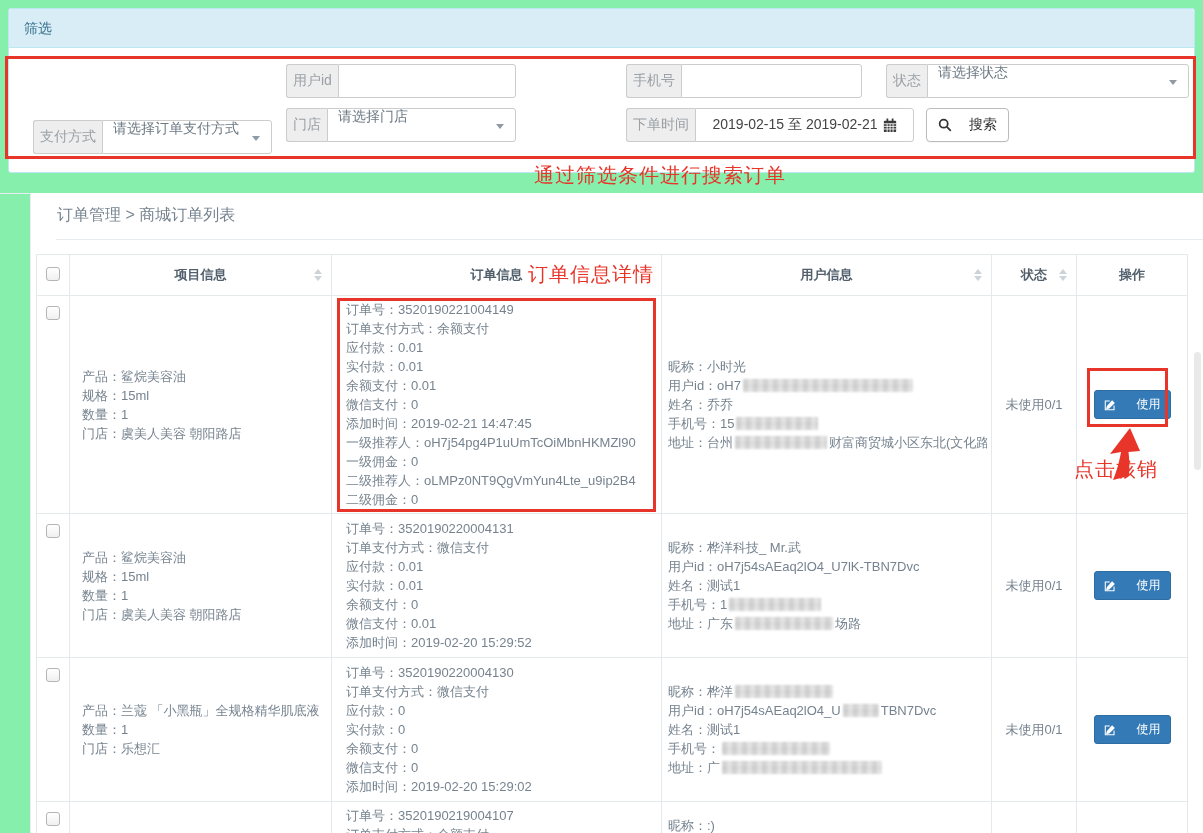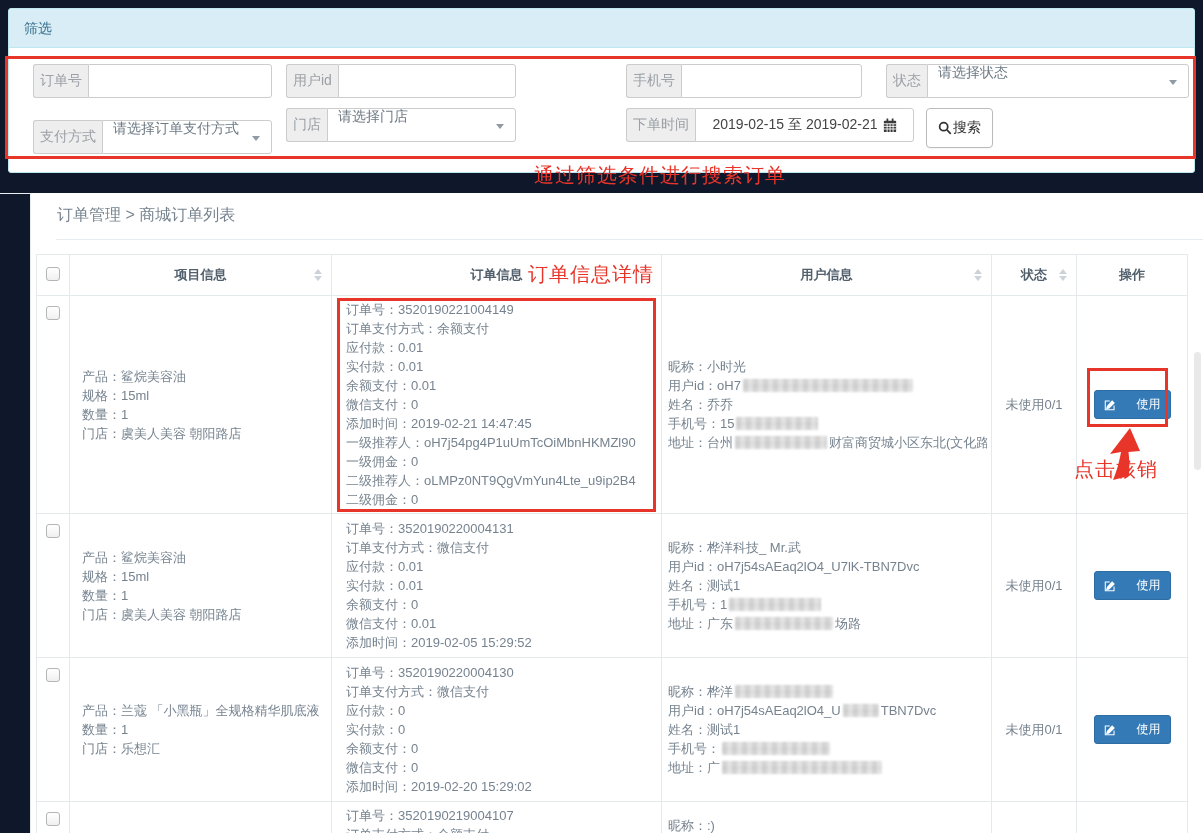--- a/index.html
+++ b/index.html
@@ -1,17 +1,17 @@
 <!DOCTYPE html>
 <html><head>
 <meta charset="utf-8">
 <style>
   * { margin:0; padding:0; box-sizing:border-box; }
   body { background:#fff; font-family:"Liberation Sans","DejaVu Sans",sans-serif; }
-  .page { position:relative; width:1203px; height:833px; overflow:hidden; background:#0f172a; }
+  .page { position:relative; width:1203px; height:833px; overflow:hidden; background:#86efac; }
 
   
   .filter-panel { position:absolute; left:8px; top:8px; width:1187px; height:165px;
     border:1px solid #bce8f1; border-radius:3px; background:#fff; }
   .panel-heading { height:39px; background:#d9edf7; border-bottom:1px solid #bce8f1;
     color:#37708c; font-size:14px; line-height:39px; padding-left:15px;
     border-radius:3px 3px 0 0; }
   .panel-body { position:relative; height:124px; }
 
   .ig { position:absolute; display:flex; height:34px; }
@@ -22,22 +22,22 @@
     font-size:14px; color:#555; padding:0 8px; min-width:0; }
   .ig-select { flex:1; position:relative; border:1px solid #ccc; border-radius:0 3px 3px 0;
     background:#fff; display:flex; align-items:center; padding:0 24px 16px 10px;
     font-size:14px; color:#6d7a84; cursor:pointer; white-space:nowrap; }
   .caret { position:absolute; right:11px; top:15px; width:0; height:0;
     border-left:4px solid transparent; border-right:4px solid transparent;
     border-top:5px solid #8f9aa3; }
   .ig-date { flex:1; border:1px solid #ccc; border-radius:0 3px 3px 0; background:#fff;
     display:flex; align-items:center; justify-content:center; gap:5px;
     font-size:14px; color:#444; cursor:pointer; white-space:nowrap; }
-  .btn-search { position:absolute; display:inline-flex; align-items:center; gap:1px;
-    height:40px; padding:8px 11px; background:#fff; border:1px solid #bbb; border-radius:4px;
+  .btn-search { position:absolute; display:inline-flex; align-items:center; gap:17px;
+    height:34px; padding:8px 11px; background:#fff; border:1px solid #bbb; border-radius:4px;
     font-size:14px; color:#333; cursor:pointer; box-shadow:0 1px 1px rgba(0,0,0,.04); }
 
   
   .red-box { position:absolute; border:3px solid #e8352a; pointer-events:none; }
   .annotation { position:absolute; color:#e8352a; font-size:20px;
     font-family:Liberation Mono, monospace; letter-spacing:1px; white-space:nowrap; }
 
   
   .hairline { position:absolute; left:0; top:193px; width:1203px; height:1px; background:#e8edf0; }
   .content { position:absolute; left:30px; top:193px; width:1173px; height:640px;
@@ -87,24 +87,20 @@
 </style>
 </head>
 <body>
 
 <div class="page">
 
   <div class="filter-panel">
     <div class="panel-heading">筛选</div>
     <div class="panel-body">
 
-      <div class="ig" style="left:24px;top:16px;width:239px">
-        <span class="ig-addon">订单号</span>
-        <input class="ig-input" style="">
-      </div>
       <div class="ig" style="left:277px;top:16px;width:230px">
         <span class="ig-addon">用户id</span>
         <input class="ig-input" style="">
       </div>
       <div class="ig" style="left:617px;top:16px;width:236px">
         <span class="ig-addon">手机号</span>
         <input class="ig-input" style="">
       </div>
       <div class="ig" style="left:877px;top:16px;width:303px">
         <span class="ig-addon">状态</span>
@@ -254,21 +250,21 @@
               <div class="cell-line">数量：1</div>
               <div class="cell-line">门店：虞美人美容 朝阳路店</div>
             </td>
       <td class="c-order">
               <div class="cell-line">订单号：3520190220004131</div>
               <div class="cell-line">订单支付方式：微信支付</div>
               <div class="cell-line">应付款：0.01</div>
               <div class="cell-line">实付款：0.01</div>
               <div class="cell-line">余额支付：0</div>
               <div class="cell-line">微信支付：0.01</div>
-              <div class="cell-line">添加时间：2019-02-05 15:29:52</div>
+              <div class="cell-line">添加时间：2019-02-20 15:29:52</div>
             </td>
       <td class="c-user">
               <div class="cell-line">昵称：桦洋科技_ Mr.武</div>
               <div class="cell-line">用户id：oH7j54sAEaq2lO4_U7lK-TBN7Dvc</div>
               <div class="cell-line">姓名：测试1</div>
               <div class="cell-line">手机号：1<span class="redact" style="width: 92px;"></span></div>
               <div class="cell-line">地址：广东<span class="redact" style="width: 98px;"></span>场路</div>
             </td>
       <td class="c-status">未使用0/1</td>
       <td class="c-action">

